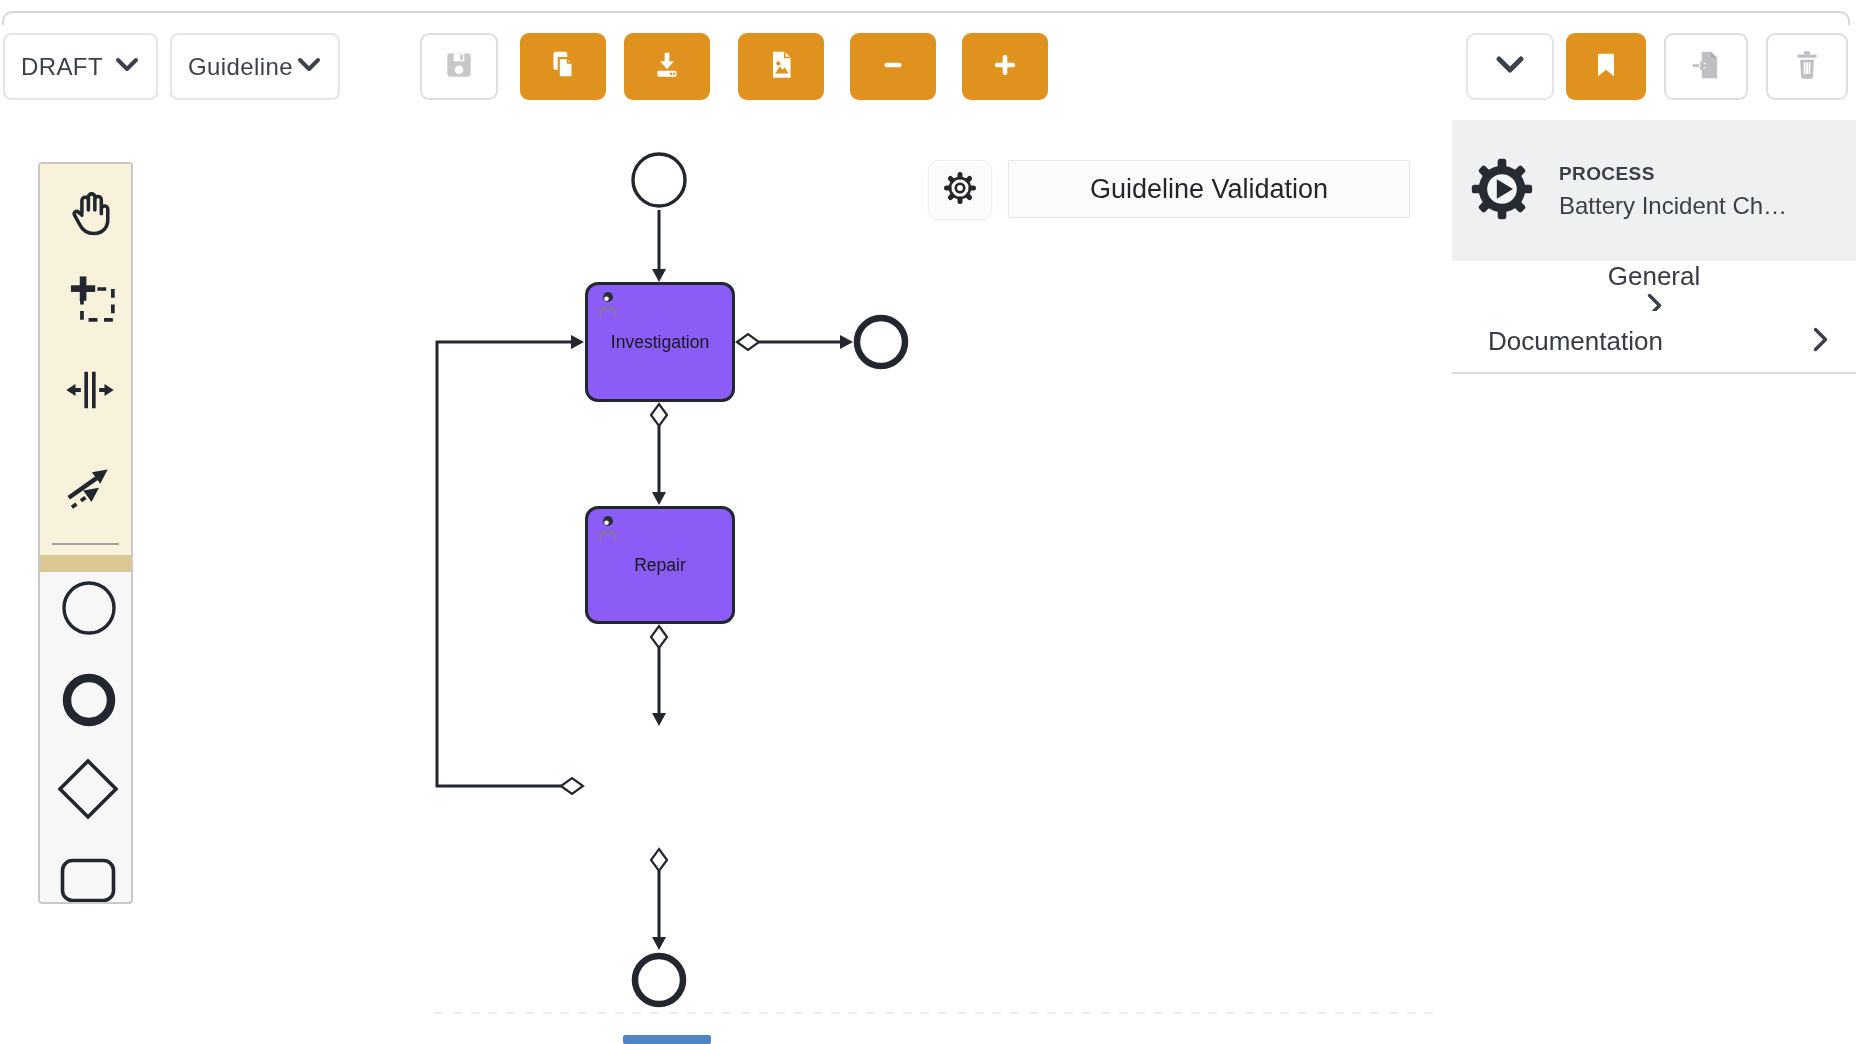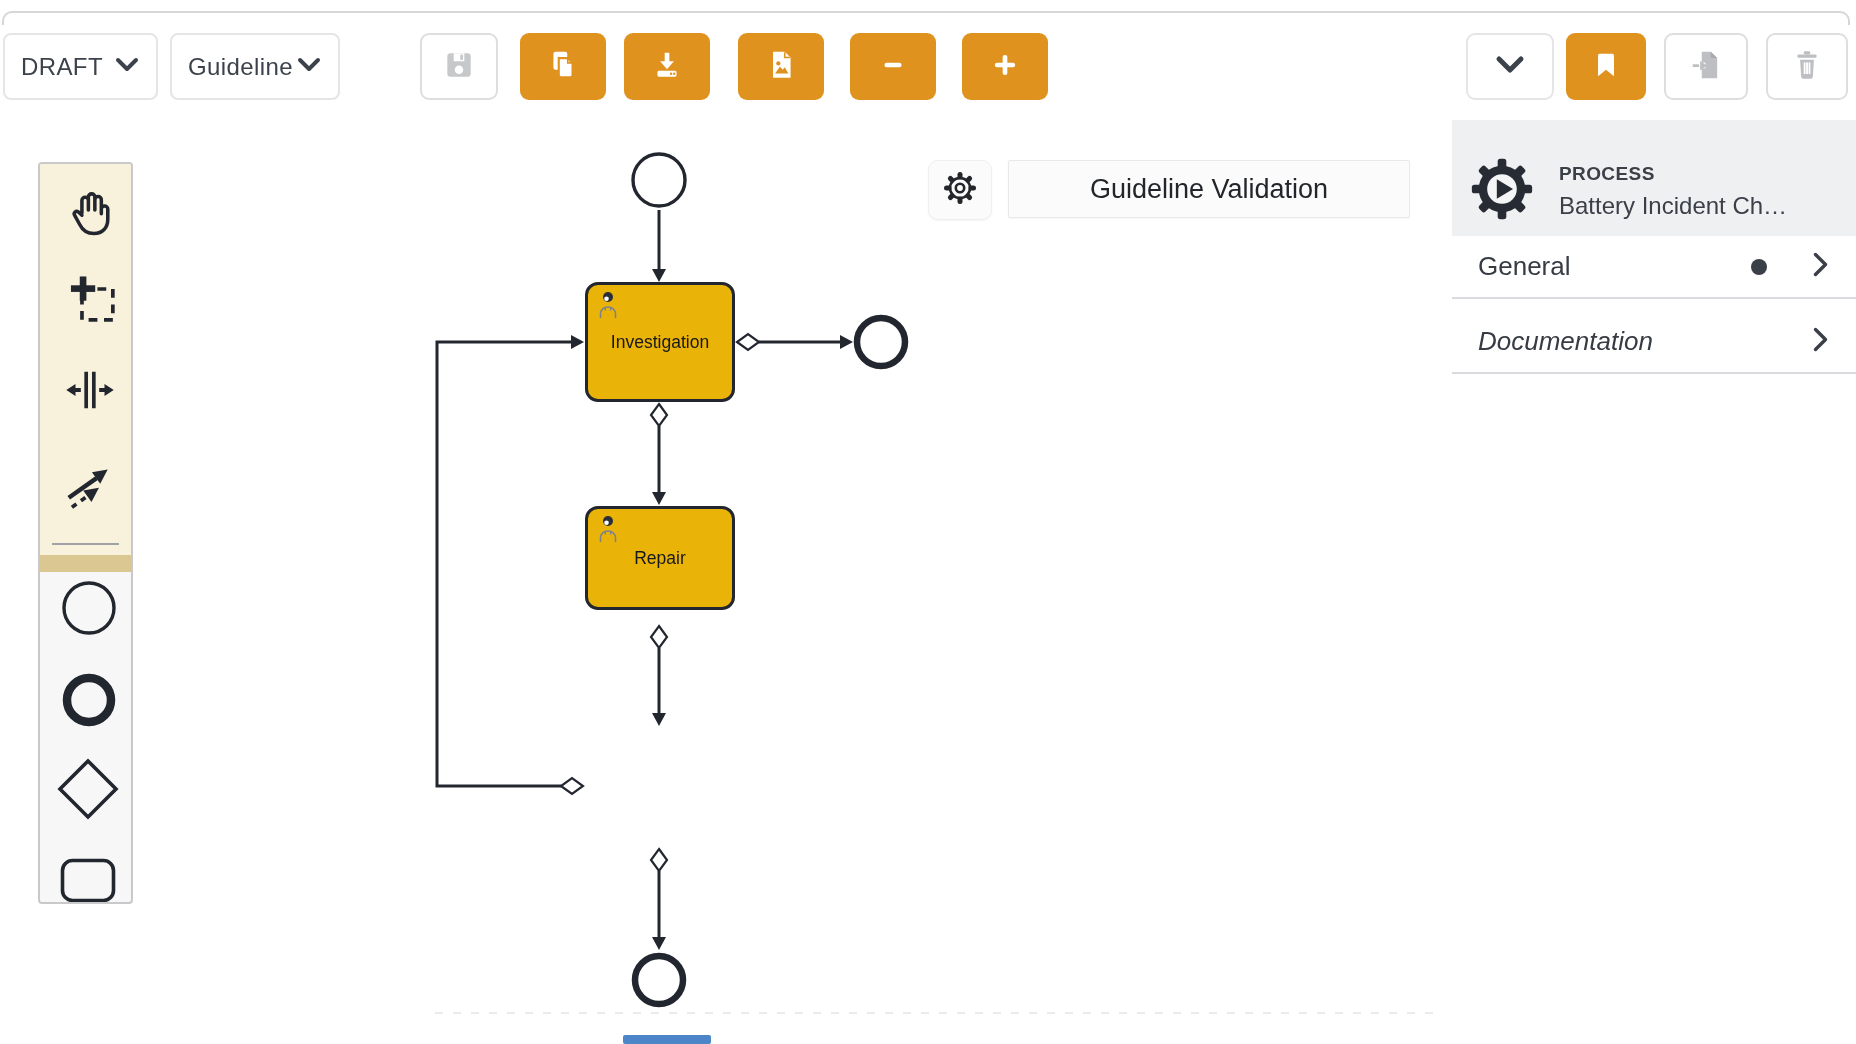--- a/index.html
+++ b/index.html
@@ -22,21 +22,21 @@
   
   .palette{position:absolute;left:38px;top:162px;width:95px;height:742px;box-sizing:border-box;
     border:2px solid #C9C9CC;border-radius:4px;overflow:hidden;background:#F7F7F8;}
   .pal-top{position:absolute;left:0;top:0;width:100%;height:391px;background:#F8F1DB;}
   .pal-sep{position:absolute;left:12px;right:12px;top:379px;height:0;border-top:2px solid #9FA3A8;}
   .pal-strip{position:absolute;left:0;top:391px;width:100%;height:17px;background:#DBC791;}
   .pal-item{position:absolute;cursor:pointer;}
 
   
   .diagram{position:absolute;left:0;top:0;}
-  .task{position:absolute;left:585px;width:150px;background:#eab308;border:3px solid #22262E;
+  .task{position:absolute;left:585px;width:150px;background:#8b5cf6;border:3px solid #22262E;
     border-radius:13px;box-sizing:border-box;display:flex;align-items:center;justify-content:center;cursor:pointer;}
   .task .tlabel{font-size:17.5px;color:#16181D;}
   .task .person{position:absolute;top:5px;left:7px;}
 
   .gear-btn{position:absolute;left:928px;top:160px;width:62px;height:58px;background:#FBFBFB;
     border:1px solid #EFEFEF;border-radius:10px;display:flex;align-items:center;justify-content:center;
     box-shadow:0 1px 2px rgba(0,0,0,.05);cursor:pointer;}
   .name-field{position:absolute;left:1008px;top:160px;width:402px;height:58px;background:#FBFBFB;
     border:1px solid #E9E9E9;border-radius:2px;box-sizing:border-box;display:flex;align-items:center;
     justify-content:center;font-size:27px;color:#22262B;box-shadow:0 1px 2px rgba(0,0,0,.04);cursor:text;}
@@ -47,21 +47,21 @@
   .panel-header{position:absolute;left:1452px;top:120px;width:404px;height:144px;background:#EFF0F2;
     border-bottom:2px solid #C6C9CD;box-sizing:border-box;display:flex;align-items:center;}
   .panel-header .picon{margin-left:19px;flex:none;}
   .panel-header .ptext{margin-left:26px;}
   .ptype{font-size:19px;font-weight:bold;letter-spacing:.4px;color:#3A3F48;}
   .pname{font-size:24px;color:#3A3F48;margin-top:7px;white-space:nowrap;}
   .panel-row{position:absolute;left:1452px;width:404px;height:63px;background:#fff;
     border-bottom:2px solid #D9DBDE;box-sizing:border-box;display:flex;align-items:center;
     padding:0 26px;cursor:pointer;}
   .panel-row .rlabel{font-size:26px;color:#363B44;}
-  .panel-row.italic .rlabel{font-style:italic;}
+  .panel-row.italic .rlabel{margin-left:10px;}
   .panel-row .spacer{flex:1;}
   .status-dot{width:16px;height:16px;border-radius:50%;background:#3A3F48;margin-right:44px;}
 </style>
 </head>
 <body>
 
 <div class="app">
 
   <div class="top-line"></div>
 
@@ -299,21 +299,21 @@
       <svg width="26" height="30" viewBox="0 0 19 30">
         <circle cx="9.5" cy="7" r="5" fill="#2A2E36"></circle>
         <circle cx="8" cy="8.8" r="2.3" fill="#fff"></circle>
         <path d="M2 28 v-4 c0-4.5 3.5-7 7.5-7 s7.5 2.5 7.5 7 v4" fill="none" stroke="#7E838B" stroke-width="1.6"></path>
         <path d="M6.8 17.2 v3.4 M12.2 17.2 v3.4" stroke="#7E838B" stroke-width="1.4"></path>
       </svg>
     </span>
     <span class="tlabel">Investigation</span>
   </div>
 
-  <div class="task" style="top:506px;height:104px;text-align:right;">
+  <div class="task" style="top:506px;height:118px;text-align:right;">
     <span class="person">
       <svg width="26" height="30" viewBox="0 0 19 30">
         <circle cx="9.5" cy="7" r="5" fill="#2A2E36"></circle>
         <circle cx="8" cy="8.8" r="2.3" fill="#fff"></circle>
         <path d="M2 28 v-4 c0-4.5 3.5-7 7.5-7 s7.5 2.5 7.5 7 v4" fill="none" stroke="#7E838B" stroke-width="1.6"></path>
         <path d="M6.8 17.2 v3.4 M12.2 17.2 v3.4" stroke="#7E838B" stroke-width="1.4"></path>
       </svg>
     </span>
     <span class="tlabel">Repair</span>
   </div>
@@ -363,21 +363,21 @@
         <circle cx="18" cy="18" r="8.6" fill="#F4F5F6"></circle>
         <polygon points="15,12.4 24.4,18 15,23.6" fill="#272B33"></polygon>
       </svg>
     </span>
     <span class="ptext">
       <div class="ptype">PROCESS</div>
       <div class="pname">Battery Incident Ch…</div>
     </span>
   </div>
 
-  <div class="panel-row" style="top:236px;">
+  <div class="panel-row" style="top:261px;flex-direction:column;">
     <span class="rlabel">General</span>
     <span class="spacer"></span>
     <span class="status-dot"></span>
     <span>
       <svg width="19" height="27" viewBox="0 0 19 27">
           <path d="M4.5 3.5 L14.5 13.5 L4.5 23.5" stroke="#3A3F48" stroke-width="3.4" fill="none" stroke-linecap="round" stroke-linejoin="round"></path>
         </svg>
     </span>
   </div>
 

